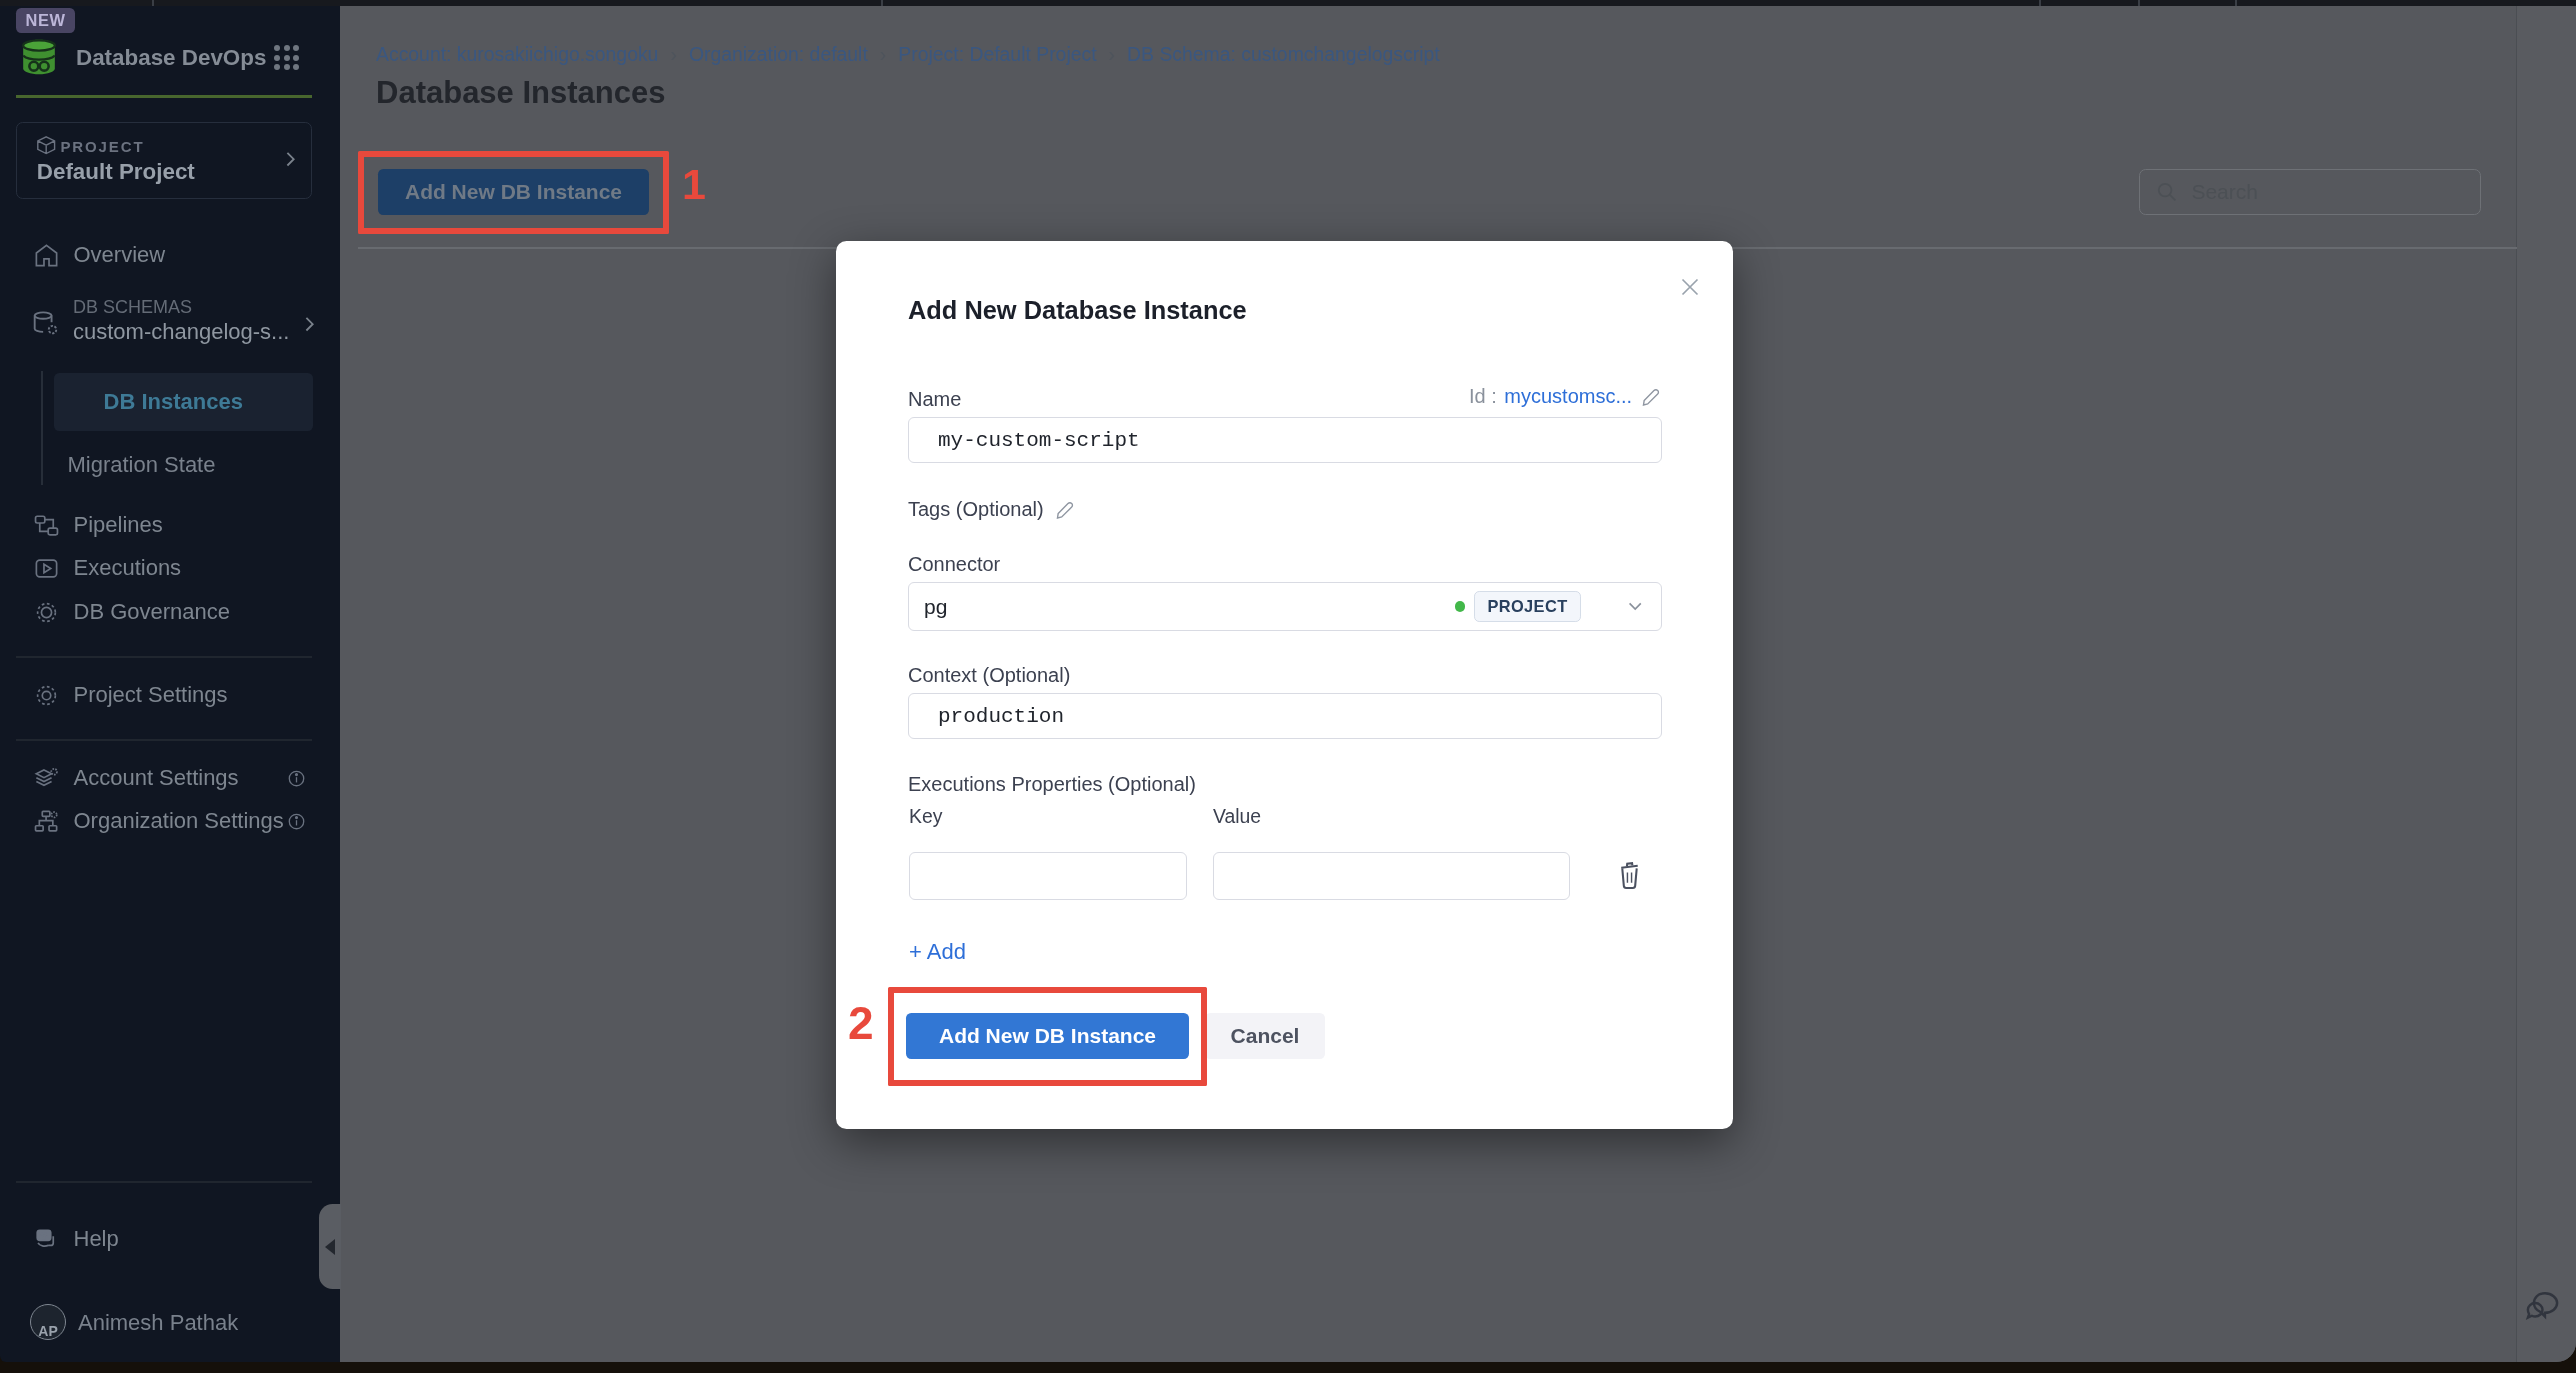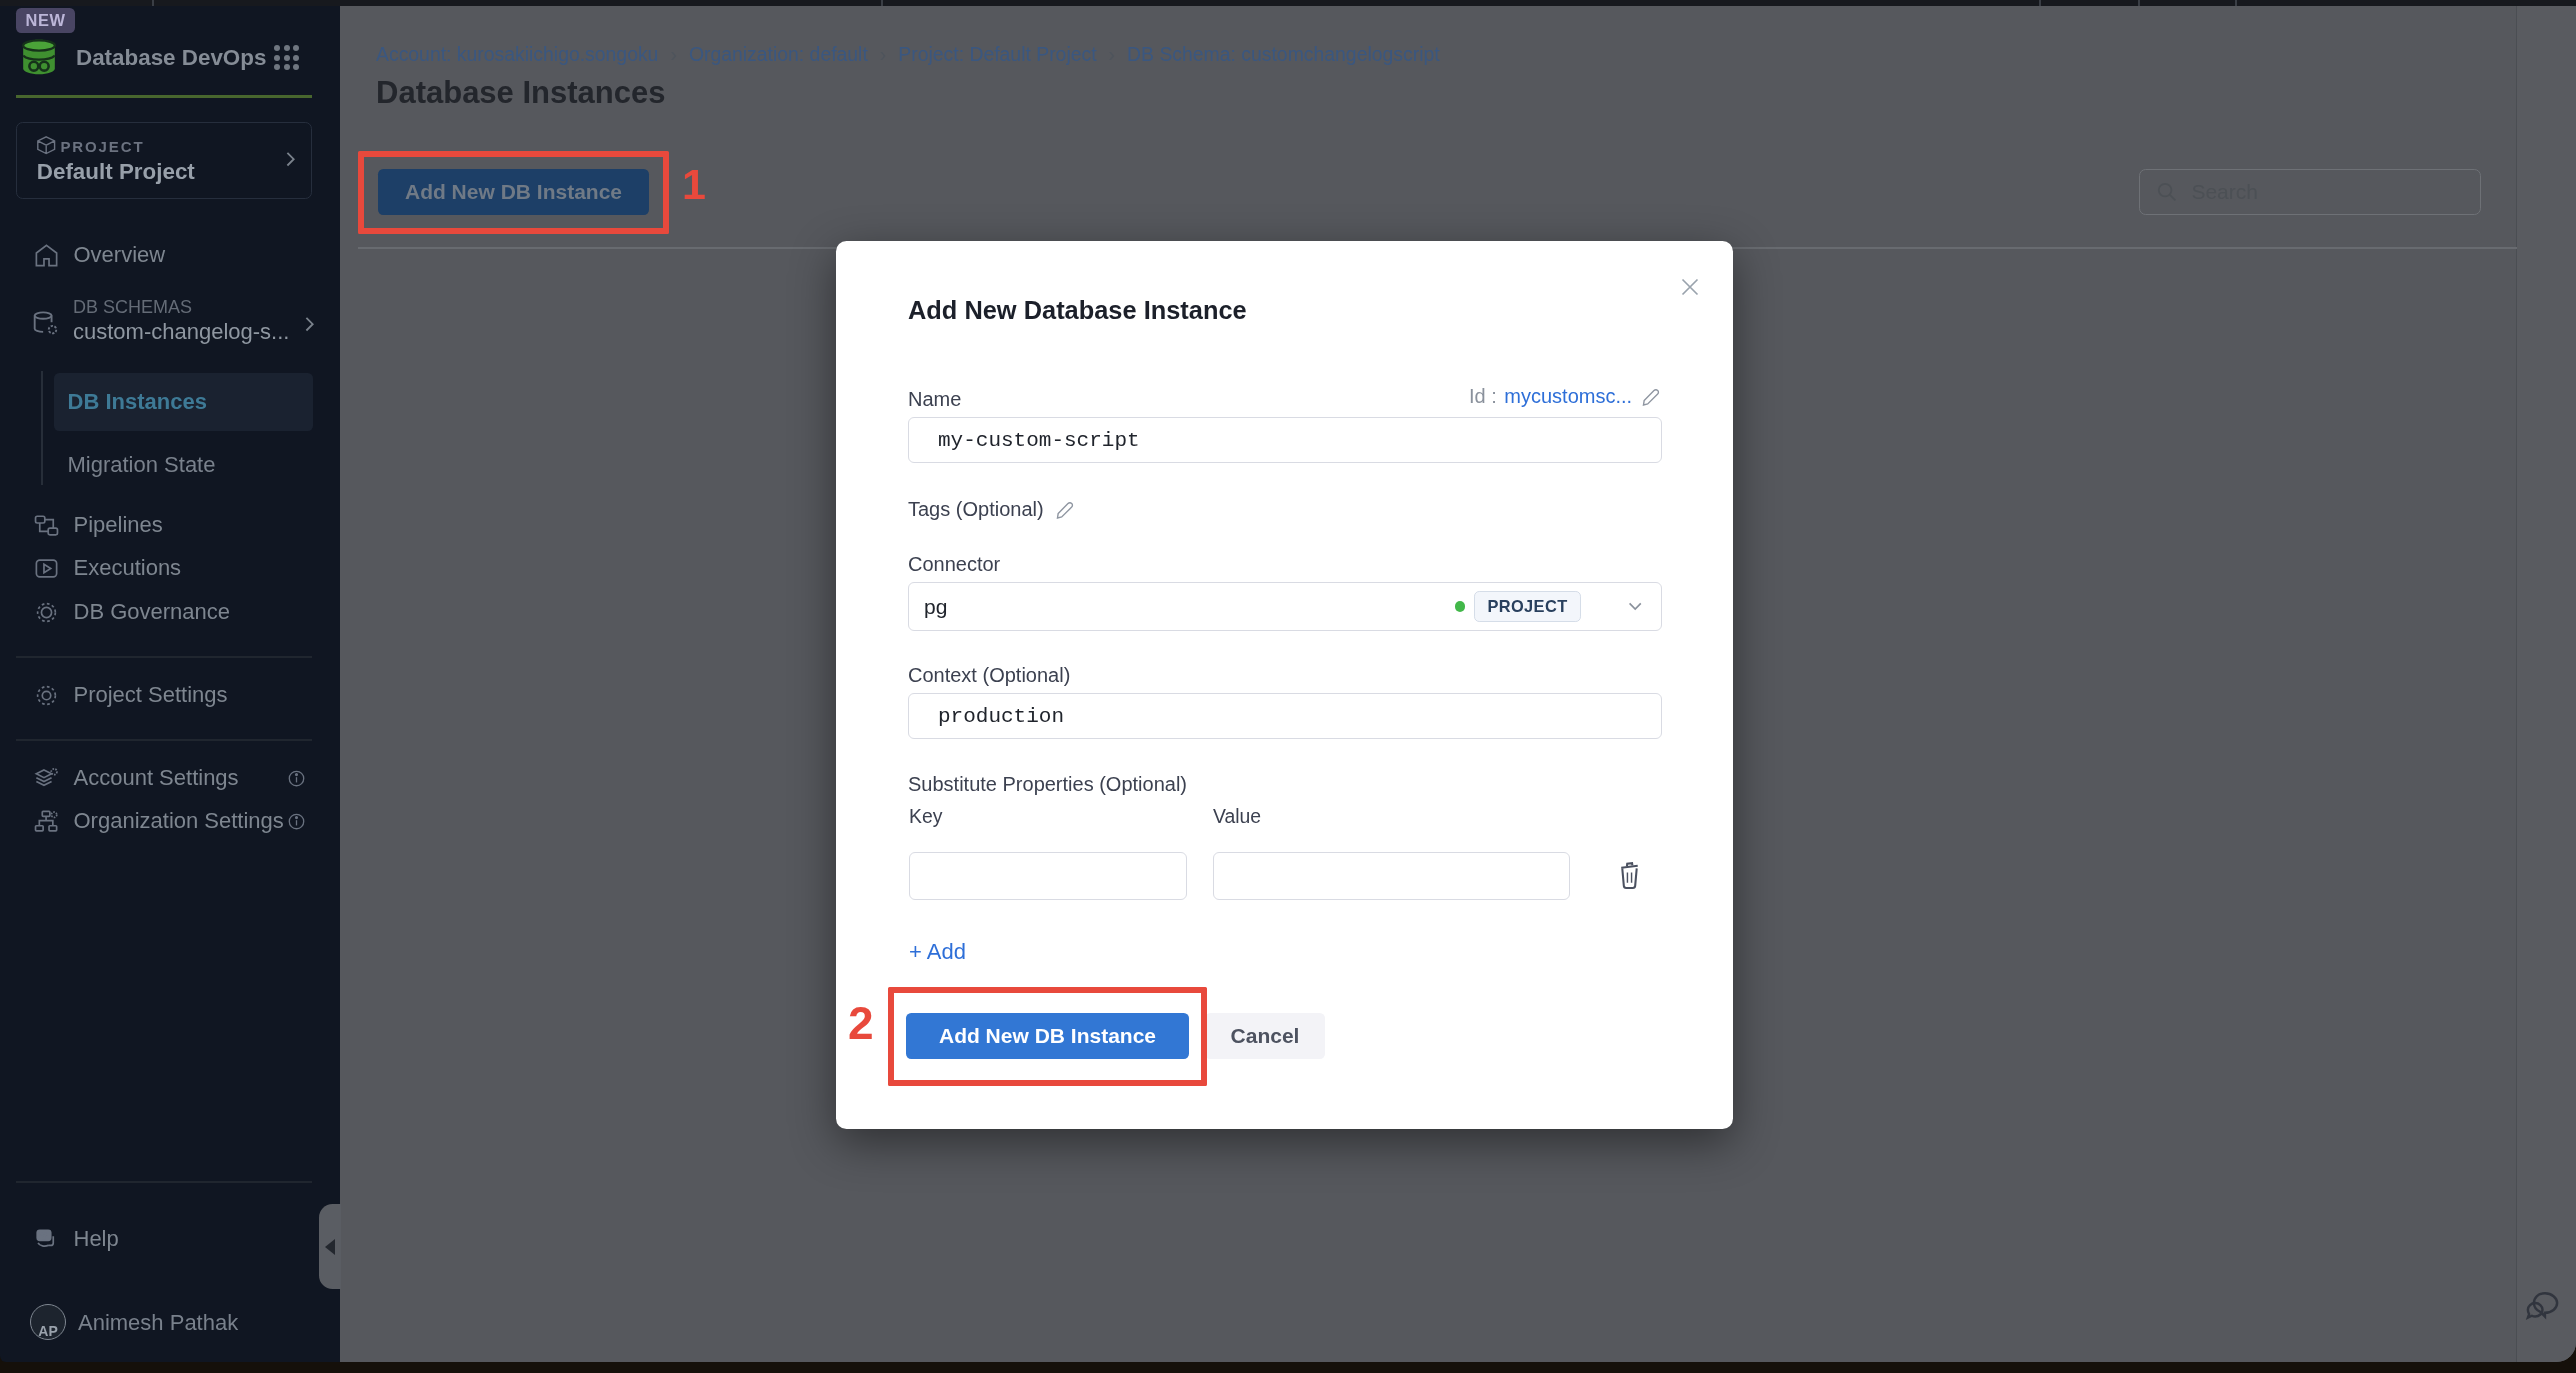--- a/index.html
+++ b/index.html
@@ -34,21 +34,21 @@
   .nav-ico{width:27px;height:27px;margin-left:33px;color:#6a7280;flex:0 0 auto;}
   .nav-label{margin-left:13.5px;font-size:22px;color:#7e8690;}
   .nav-info{margin-left:auto;margin-right:33px;color:#6a7280;width:21px;height:21px;}
   .schemas-block{position:absolute;top:289px;left:0;width:340px;height:69px;}
   .schemas-small{position:absolute;top:2px;left:73px;font-size:18px;color:#646b76;}
   .schemas-name{position:absolute;top:24px;left:73px;font-size:22px;color:#8f97a1;}
   .schemas-ico{position:absolute;top:13.5px;left:30px;width:30px;height:30px;color:#6a7280;}
   .schemas-chev{position:absolute;top:18px;right:19.4px;color:#7a828c;}
   .tree-line{position:absolute;top:365px;left:41px;width:1.5px;height:114px;background:#272e39;}
   .sub-active{position:absolute;top:367px;left:54px;width:259px;height:58px;background:#1a2230;
-    border-radius:5.2px;display:flex;align-items:center;}
+    border-radius:5.2px;display:flex;align-items:center;padding-left:36px;}
   .sub-active span{margin-left:13.5px;font-size:22px;font-weight:600;color:#3e7a96;}
   .sub-item{position:absolute;top:438px;left:54px;width:259px;height:42px;display:flex;align-items:center;}
   .sub-item span{margin-left:13.5px;font-size:22px;color:#79818c;}
   .sb-divider{position:absolute;left:16.4px;width:296px;height:1.5px;background:#20262f;}
 
   .help-row{position:absolute;top:1212px;left:0;width:340px;height:42px;display:flex;align-items:center;}
   .avatar{position:absolute;top:1298px;left:30px;width:36px;height:36px;border-radius:50%;
     border:1.5px solid #7f8791;background:#1d242e;display:flex;align-items:flex-end;justify-content:center;
     font-size:14px;font-weight:700;color:#9aa2ac;}
   .user-name{position:absolute;top:1304px;left:78px;font-size:22px;color:#79818c;}
@@ -398,21 +398,21 @@
       <svg width="22.4" height="22.4" viewBox="0 0 32 32" fill="none" stroke="currentColor" stroke-width="2.4">
         <path d="M8 12 L16 20 L24 12"></path>
       </svg>
     </span>
   </div>
 
   <span class="fld-label" style="top:423px;left:72px">Context (Optional)</span>
 
   <input class="txt-input" style="top: 452px; left: 72px; width: 754px;" type="text" value="production">
 
-  <span class="fld-label" style="top:532px;left:72px">Substitute Properties (Optional)</span>
+  <span class="fld-label" style="top:532px;left:72px">Executions Properties (Optional)</span>
   <span class="fld-label" style="top:564px;left:73px;font-size:19.4px">Key</span>
   <span class="fld-label" style="top:564px;left:377px;font-size:19.4px">Value</span>
 
   <input class="txt-input" style="top: 611px; left: 73px; width: 278px; height: 48px;" type="text">
   <input class="txt-input" style="top: 611px; left: 377px; width: 357px; height: 48px;" type="text">
 
   <button class="trash-btn">
     <svg width="33" height="33" viewBox="0 0 32 32" fill="none" stroke="currentColor" stroke-width="2">
       <path d="M9 10 L10.5 27 C10.6 28.2 11.5 29 12.7 29 L19.3 29 C20.5 29 21.4 28.2 21.5 27 L23 10"></path>
       <path d="M8 9.5 L24 7.5"></path>

